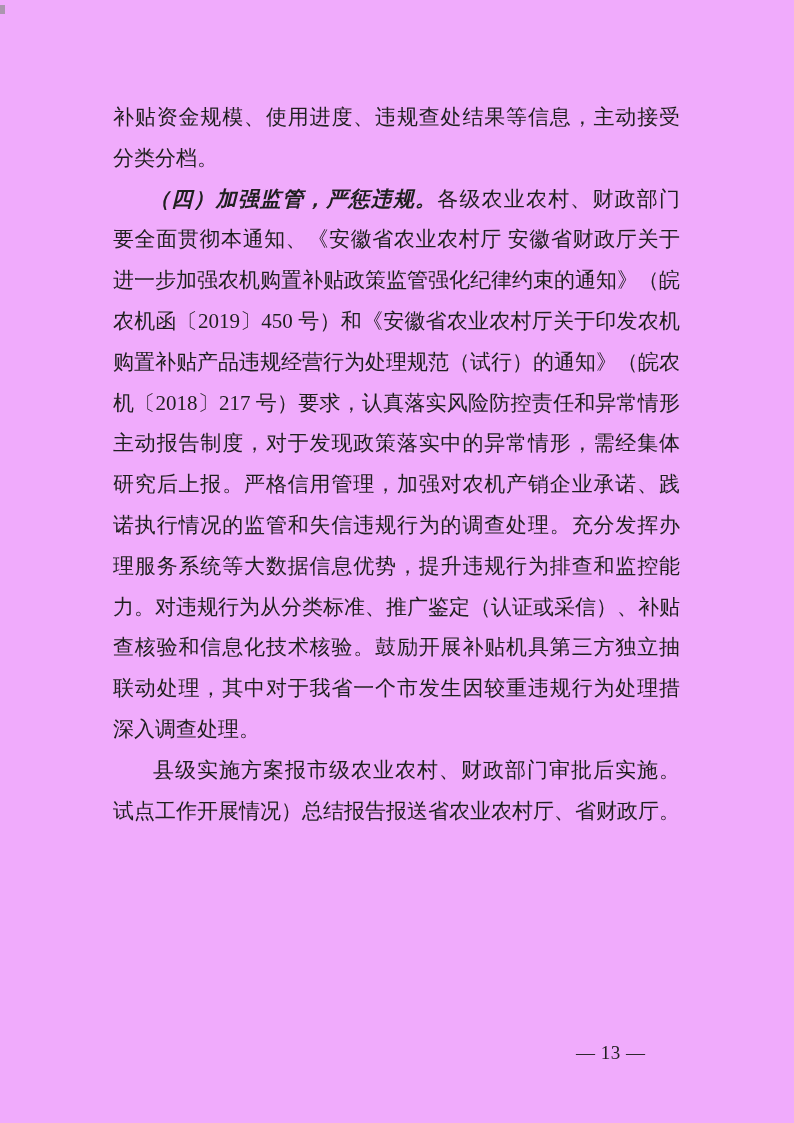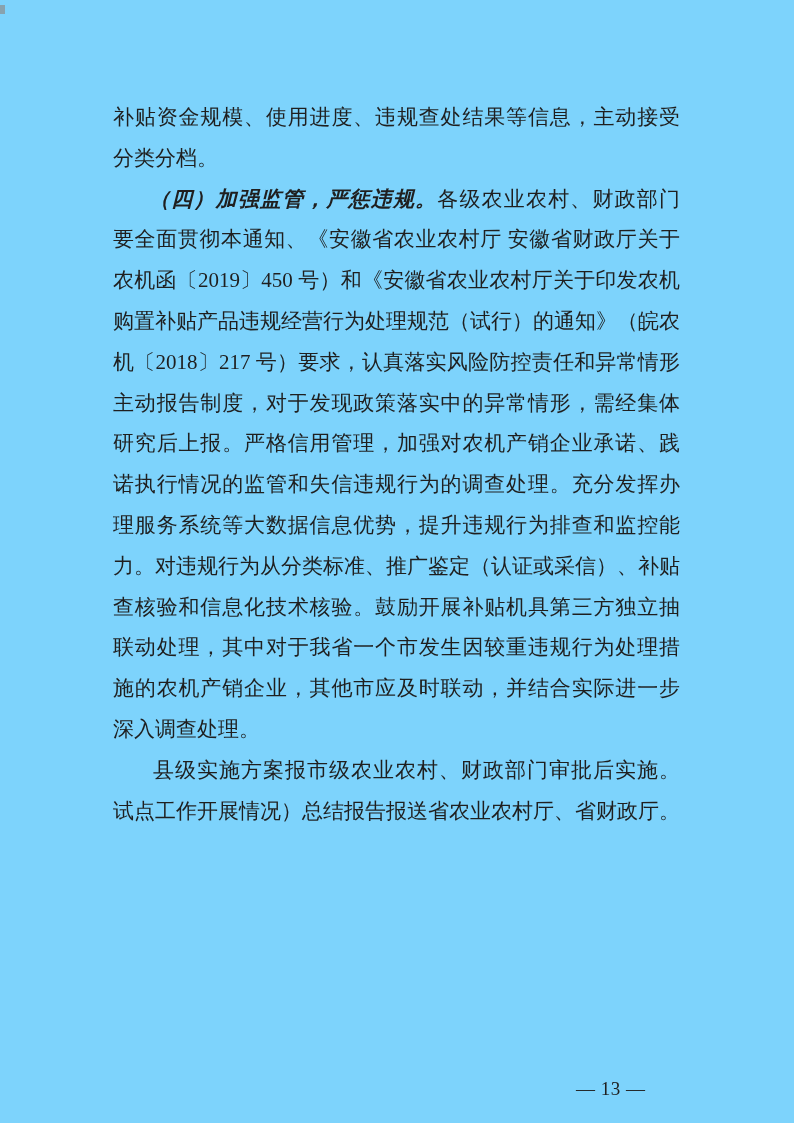--- a/index.html
+++ b/index.html
@@ -4,21 +4,21 @@
 <style>
   html, body {
     margin: 0;
     padding: 0;
     background: #ffffff;
   }
   .page {
     position: relative;
     width: 794px;
     height: 1123px;
-    background: #7dd3fc;
+    background: #f0abfc;
     overflow: hidden;
     font-family: "Liberation Serif", "DejaVu Serif", serif;
     color: #1f1f1f;
   }
   .textblock {
     position: absolute;
     left: 113px;
     top: 97px;
     width: 567px;
   }
@@ -44,21 +44,20 @@
     font-style: oblique;
   }
   .footer {
     position: absolute;
     left: 576px;
     top: 1041px;
     font-size: 19px;
     line-height: 24px;
     color: #1f1f1f;
     letter-spacing: 0.5px;
-    margin-top: 36px;
   }
   .speck {
     position: absolute;
     left: 0;
     top: 5px;
     width: 5px;
     height: 9px;
     background: #8d8d8d;
     opacity: 0.7;
   }
@@ -67,30 +66,30 @@
 <body>
 
 <div class="page">
   <div class="speck"></div>
 
   <div class="textblock">
     <div class="ln">补贴资金规模、使用进度、违规查处结果等信息，主动接受</div>
     <div class="ln end">分类分档。</div>
     <div class="ln ind"><span class="kai">（四）加强监管，严惩违规。</span><span>各级农业农村、财政部门</span></div>
     <div class="ln">要全面贯彻本通知、《安徽省农业农村厅 安徽省财政厅关于</div>
+    <div class="ln">进一步加强农机购置补贴政策监管强化纪律约束的通知》（皖</div>
     <div class="ln">农机函〔2019〕450 号）和《安徽省农业农村厅关于印发农机</div>
     <div class="ln">购置补贴产品违规经营行为处理规范（试行）的通知》（皖农</div>
     <div class="ln">机〔2018〕217 号）要求，认真落实风险防控责任和异常情形</div>
     <div class="ln">主动报告制度，对于发现政策落实中的异常情形，需经集体</div>
     <div class="ln">研究后上报。严格信用管理，加强对农机产销企业承诺、践</div>
     <div class="ln">诺执行情况的监管和失信违规行为的调查处理。充分发挥办</div>
     <div class="ln">理服务系统等大数据信息优势，提升违规行为排查和监控能</div>
     <div class="ln">力。对违规行为从分类标准、推广鉴定（认证或采信）、补贴</div>
     <div class="ln">查核验和信息化技术核验。鼓励开展补贴机具第三方独立抽</div>
     <div class="ln">联动处理，其中对于我省一个市发生因较重违规行为处理措</div>
-    <div class="ln">施的农机产销企业，其他市应及时联动，并结合实际进一步</div>
     <div class="ln end">深入调查处理。</div>
     <div class="ln ind2">县级实施方案报市级农业农村、财政部门审批后实施。</div>
     <div class="ln">试点工作开展情况）总结报告报送省农业农村厅、省财政厅。</div>
   </div>
 
   <div class="footer">— 13 —</div>
 </div>
 
 </body></html>

